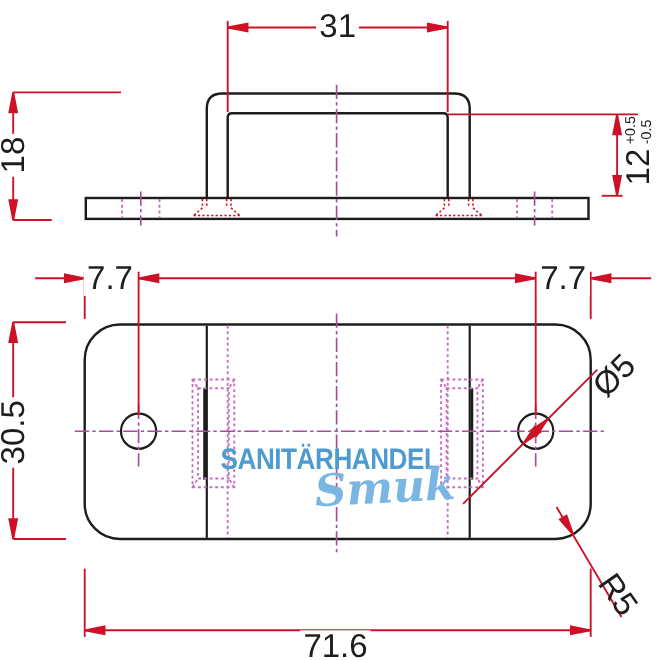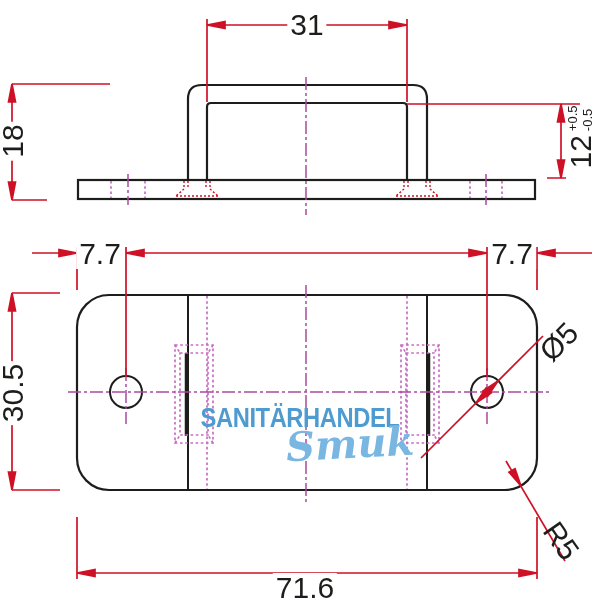--- a/index.html
+++ b/index.html
@@ -1,18 +1,18 @@
 <!DOCTYPE html>
 <html><head>
 <meta charset="utf-8">
 <style>
   html,body{margin:0;padding:0;background:#ffffff;}
   .canvas{
     position:relative;width:600px;height:600px;background:#ffffff;
-    font-family:"Liberation Sans",sans-serif;overflow:hidden;border-radius:30px;
+    font-family:"Liberation Sans",sans-serif;overflow:hidden;
   }
   .linework{position:absolute;left:0;top:0;}
   .dim-label{
     position:absolute;color:#1d1d1b;font-size:30px;line-height:1;
     white-space:nowrap;transform:translate(-50%,-50%);
   }
   .bg{background:#ffffff;padding:0 3px;}
   .rot90{transform:translate(-50%,-50%) rotate(-90deg);}
   .rot45n{transform:translate(-50%,-50%) rotate(-45deg);}
   .rot55{transform:translate(-50%,-50%) rotate(55deg);}

